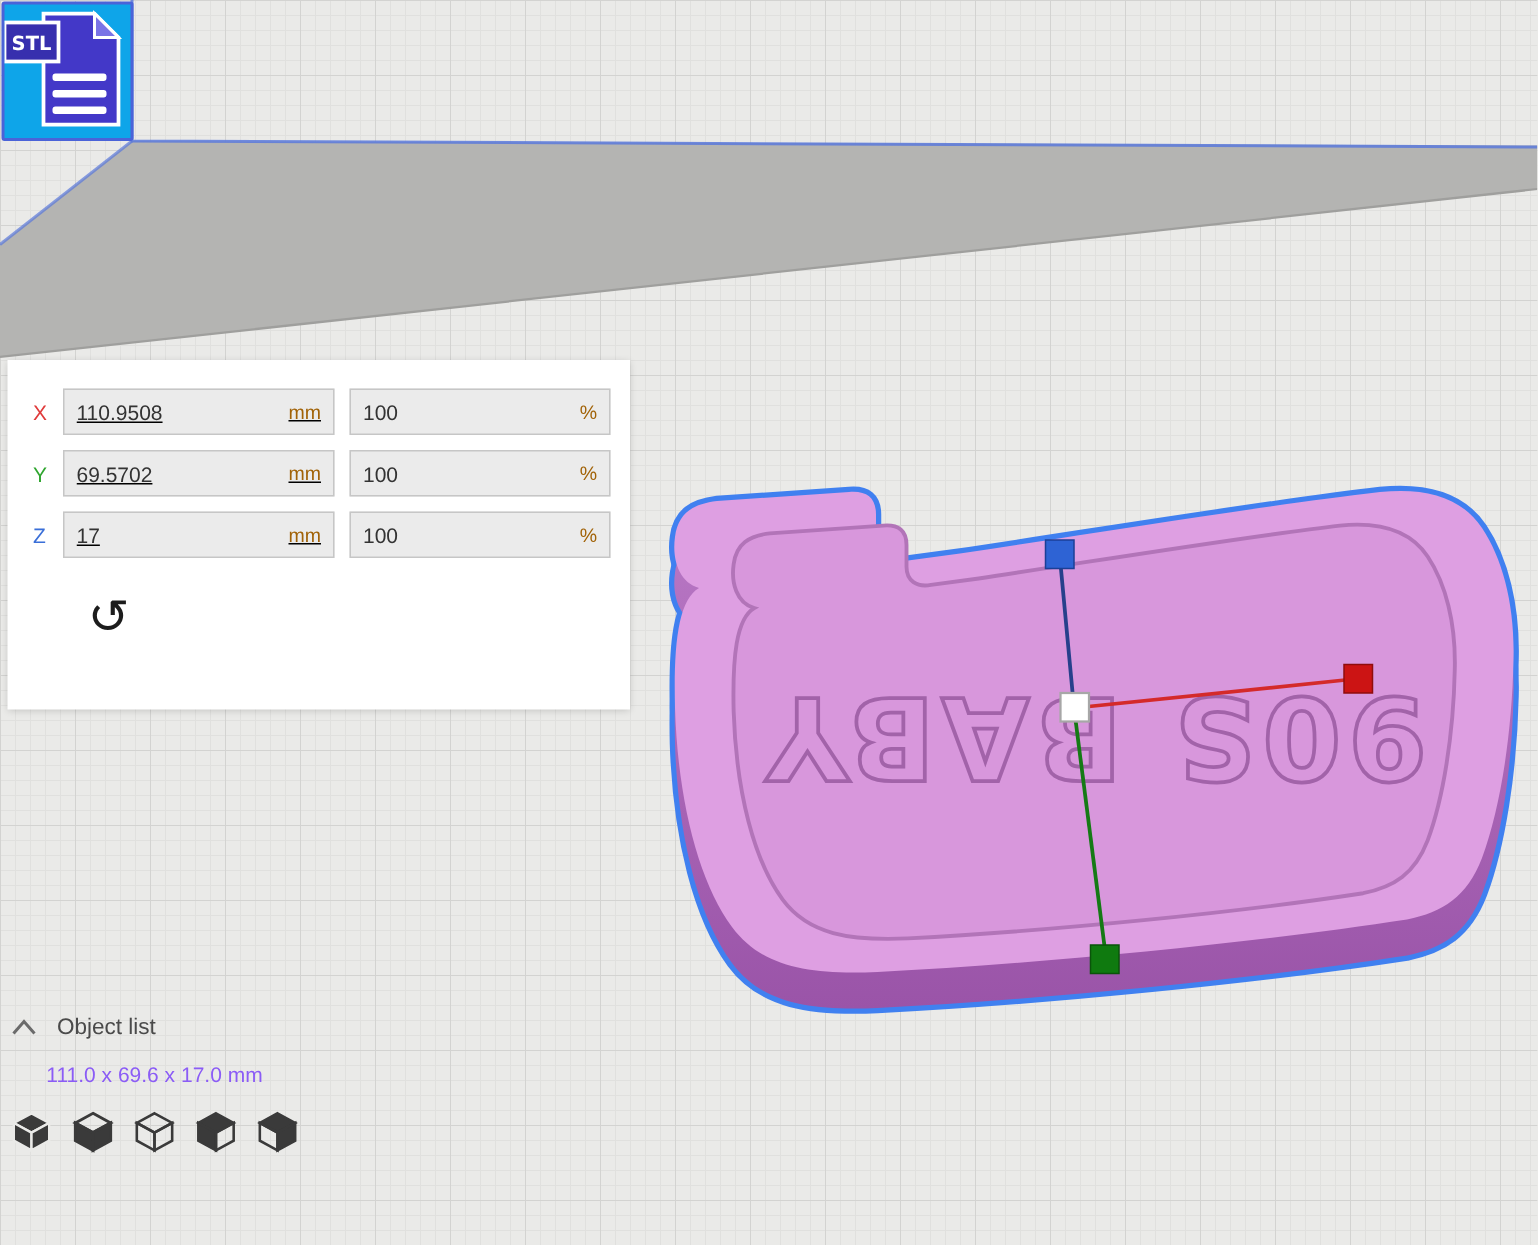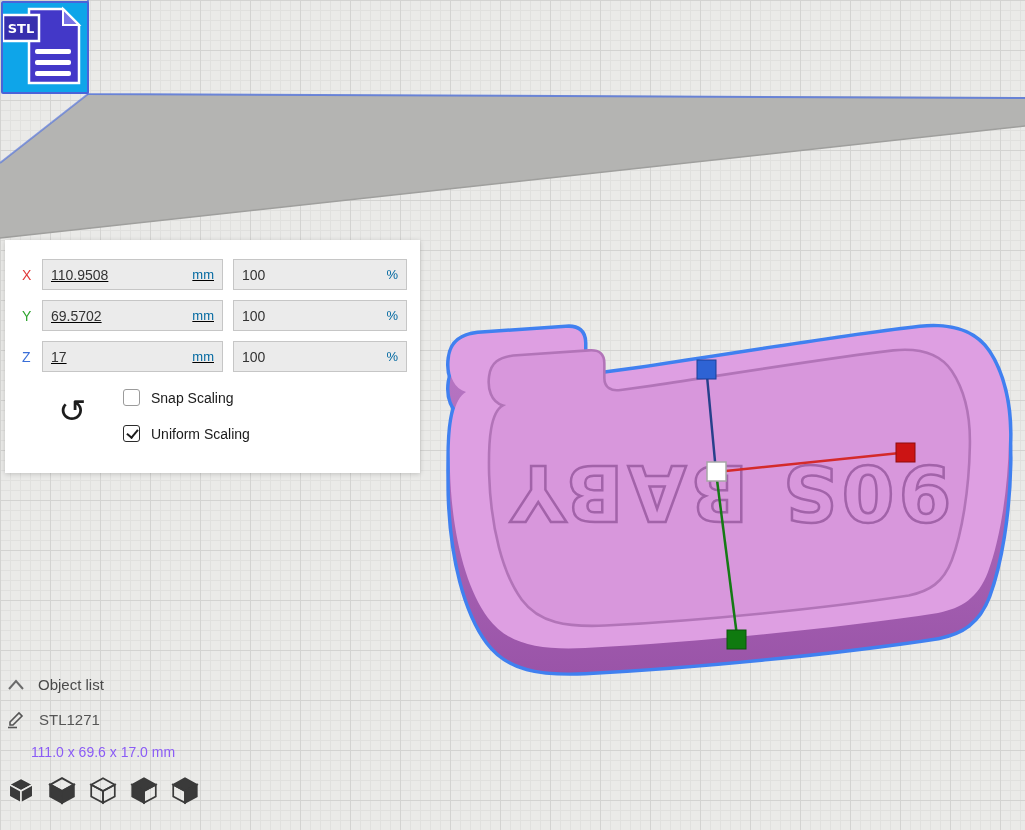--- a/index.html
+++ b/index.html
@@ -42,21 +42,21 @@
     display:flex;align-items:center;height:31px;box-sizing:border-box;
     background:#ebebeb;border:1px solid #c6c6c6;padding:0 8px;
   }
   .field.mmf{width:181px;margin-right:10px;text-decoration:underline;}
   .field.pctf{width:174px;}
   .field input{
     border:0;background:transparent;outline:none;width:100%;
     font-family:"Liberation Sans",sans-serif;font-size:14px;color:#333;
     padding:0;
   }
-  .unit{color:#0369a1;font-size:13px;margin-left:6px;flex:none;}
+  .unit{color:#a16207;font-size:13px;margin-left:6px;flex:none;}
   .controls{position:relative;height:90px;}
   .reset{
     position:absolute;left:54px;top:14px;font-size:32px;line-height:32px;
     color:#1c1c1c;cursor:pointer;transform:scaleX(1.05);
   }
   .checks{position:absolute;left:118px;top:8px;}
   .checkrow{display:flex;align-items:center;margin-bottom:19px;cursor:pointer;}
   .checkbox{
     position:relative;width:17px;height:17px;box-sizing:border-box;
     border:1.5px solid #9b9b9b;border-radius:3px;background:#fff;
@@ -168,49 +168,32 @@
       <span class="unit">mm</span>
     </label>
     <label class="field pctf">
       <input value="100" style="">
       <span class="unit">%</span>
     </label>
   </div>
 
   <div class="controls">
     <span class="reset">↺</span>
-    <div class="checks">
-      <div class="checkrow">
-        <span class="checkbox"></span>
-        <span class="chklabel">Snap Scaling</span>
-      </div>
-      <div class="checkrow">
-        <span class="checkbox checked"></span>
-        <span class="chklabel">Uniform Scaling</span>
-      </div>
-    </div>
   </div>
 </div>
 
 <div class="bottom-left">
 
   <div class="ol-header">
     <svg width="20" height="16" viewBox="0 0 20 16">
       <polyline points="3,12 10,4 17,12" fill="none" stroke="#6b6b6b" stroke-width="2"></polyline>
     </svg>
     <span>Object list</span>
   </div>
 
-  <div class="ol-item">
-    <svg width="20" height="20" viewBox="0 0 20 20">
-      <path d="M4 13 L13 4 L16 7 L7 16 L4 16 Z" fill="none" stroke="#555" stroke-width="1.6"></path>
-      <line x1="2" y1="18.5" x2="11" y2="18.5" stroke="#555" stroke-width="1.6"></line>
-    </svg>
-    <span>STL1271</span>
-  </div>
 
   <div class="ol-dims">111.0 x 69.6 x 17.0 mm</div>
 
   <div class="view-toolbar">
     <svg class="view-btn" viewBox="0 0 28 28">
       <polygon points="14,3 25,9 14,15 3,9" fill="#3a3a3a" stroke="#eaeae8" stroke-width="1.5"></polygon>
       <polygon points="3,9 14,15 14,26 3,20" fill="#3a3a3a" stroke="#eaeae8" stroke-width="1.5"></polygon>
       <polygon points="14,15 25,9 25,20 14,26" fill="#3a3a3a" stroke="#eaeae8" stroke-width="1.5"></polygon>
     </svg>
     <svg class="view-btn" viewBox="0 0 28 28">

